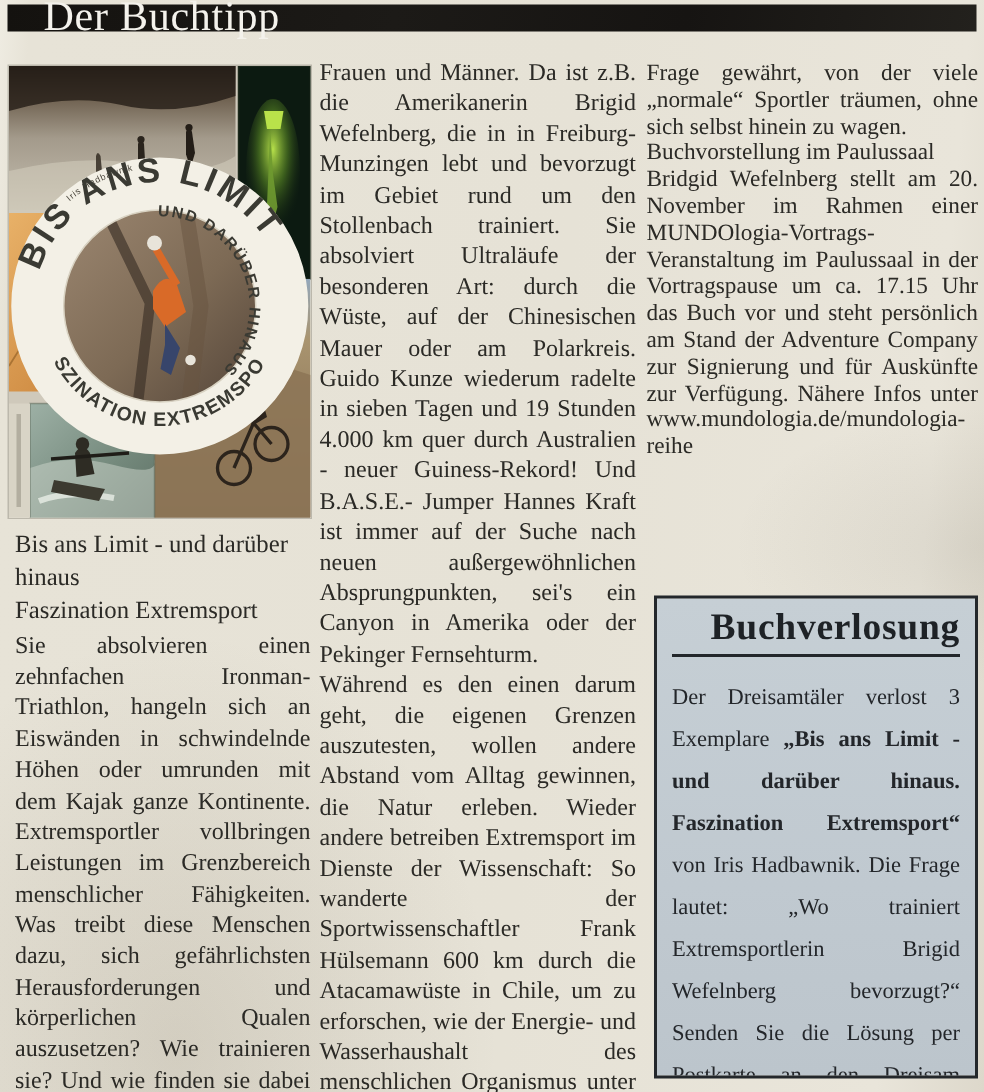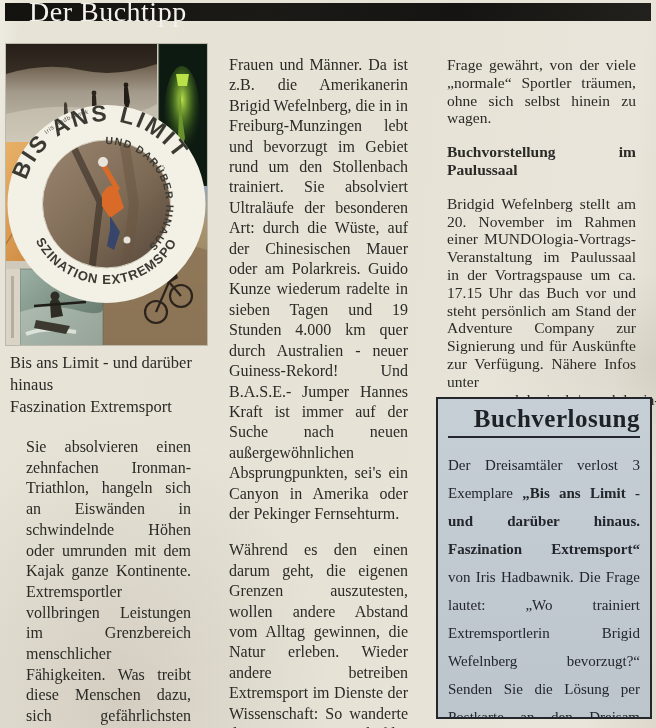--- a/index.html
+++ b/index.html
@@ -16,26 +16,26 @@
     position:absolute;left:5px;top:3px;width:646px;height:18px;
     background:linear-gradient(100deg,#14120f 0%,#1c1a17 40%,#161412 70%,#23211d 100%);
     display:flex;align-items:center;
   }
   .titlebar .t{color:#f4f2ec;font-size:28px;letter-spacing:.5px;padding-left:24px;font-weight:normal;}
   
   .cover{position:absolute;left:6px;top:44px;width:201px;height:301px;box-shadow:0 0 0 1px rgba(60,55,45,.25);}
   
   .caption{position:absolute;left:10px;top:352px;width:198px;font-size:16.5px;line-height:22px;}
   .col{position:absolute;text-align:justify;}
-  .col p{margin:16px;}
+  .col p{margin:0;}
   .col-left{left:10px;top:421px;width:197px;font-size:16px;line-height:20.7px;}
   .col-mid{left:213px;top:39px;width:211px;font-size:16px;line-height:20.4px;}
   .col-right{left:431px;top:40px;width:221px;font-size:15.5px;line-height:17.8px;}
   .col-right .italic{font-style:italic;}
-  .col-right .boldline{font-weight:bold;}
+  .col-right .boldline{font-weight:normal;}
   
   .raffle{
     position:absolute;left:436px;top:397px;width:216px;height:322px;box-sizing:border-box;
     background:linear-gradient(180deg,#c6cfd5 0%,#c0c9d0 60%,#bcc5cc 100%);
     border:2px solid #23272b;padding:6px 10px 6px 10px;overflow:hidden;
   }
   .raffle .rtitle{
     font-size:25px;font-weight:bold;letter-spacing:.5px;color:#1e2226;
     border-bottom:2.5px solid #23272b;padding-bottom:3px;margin-bottom:13px;text-align:right;
   }

